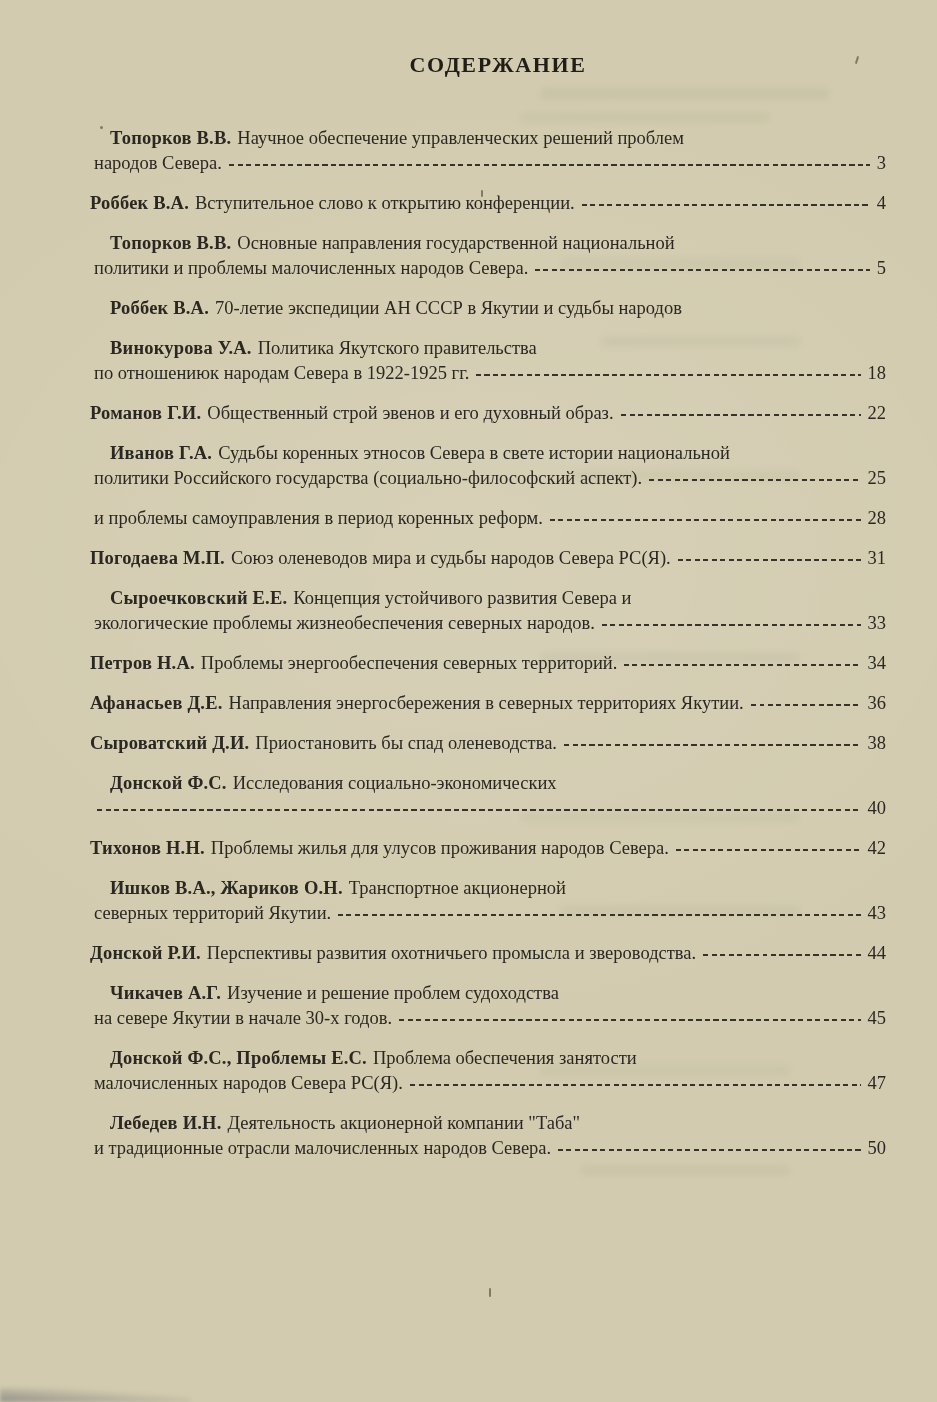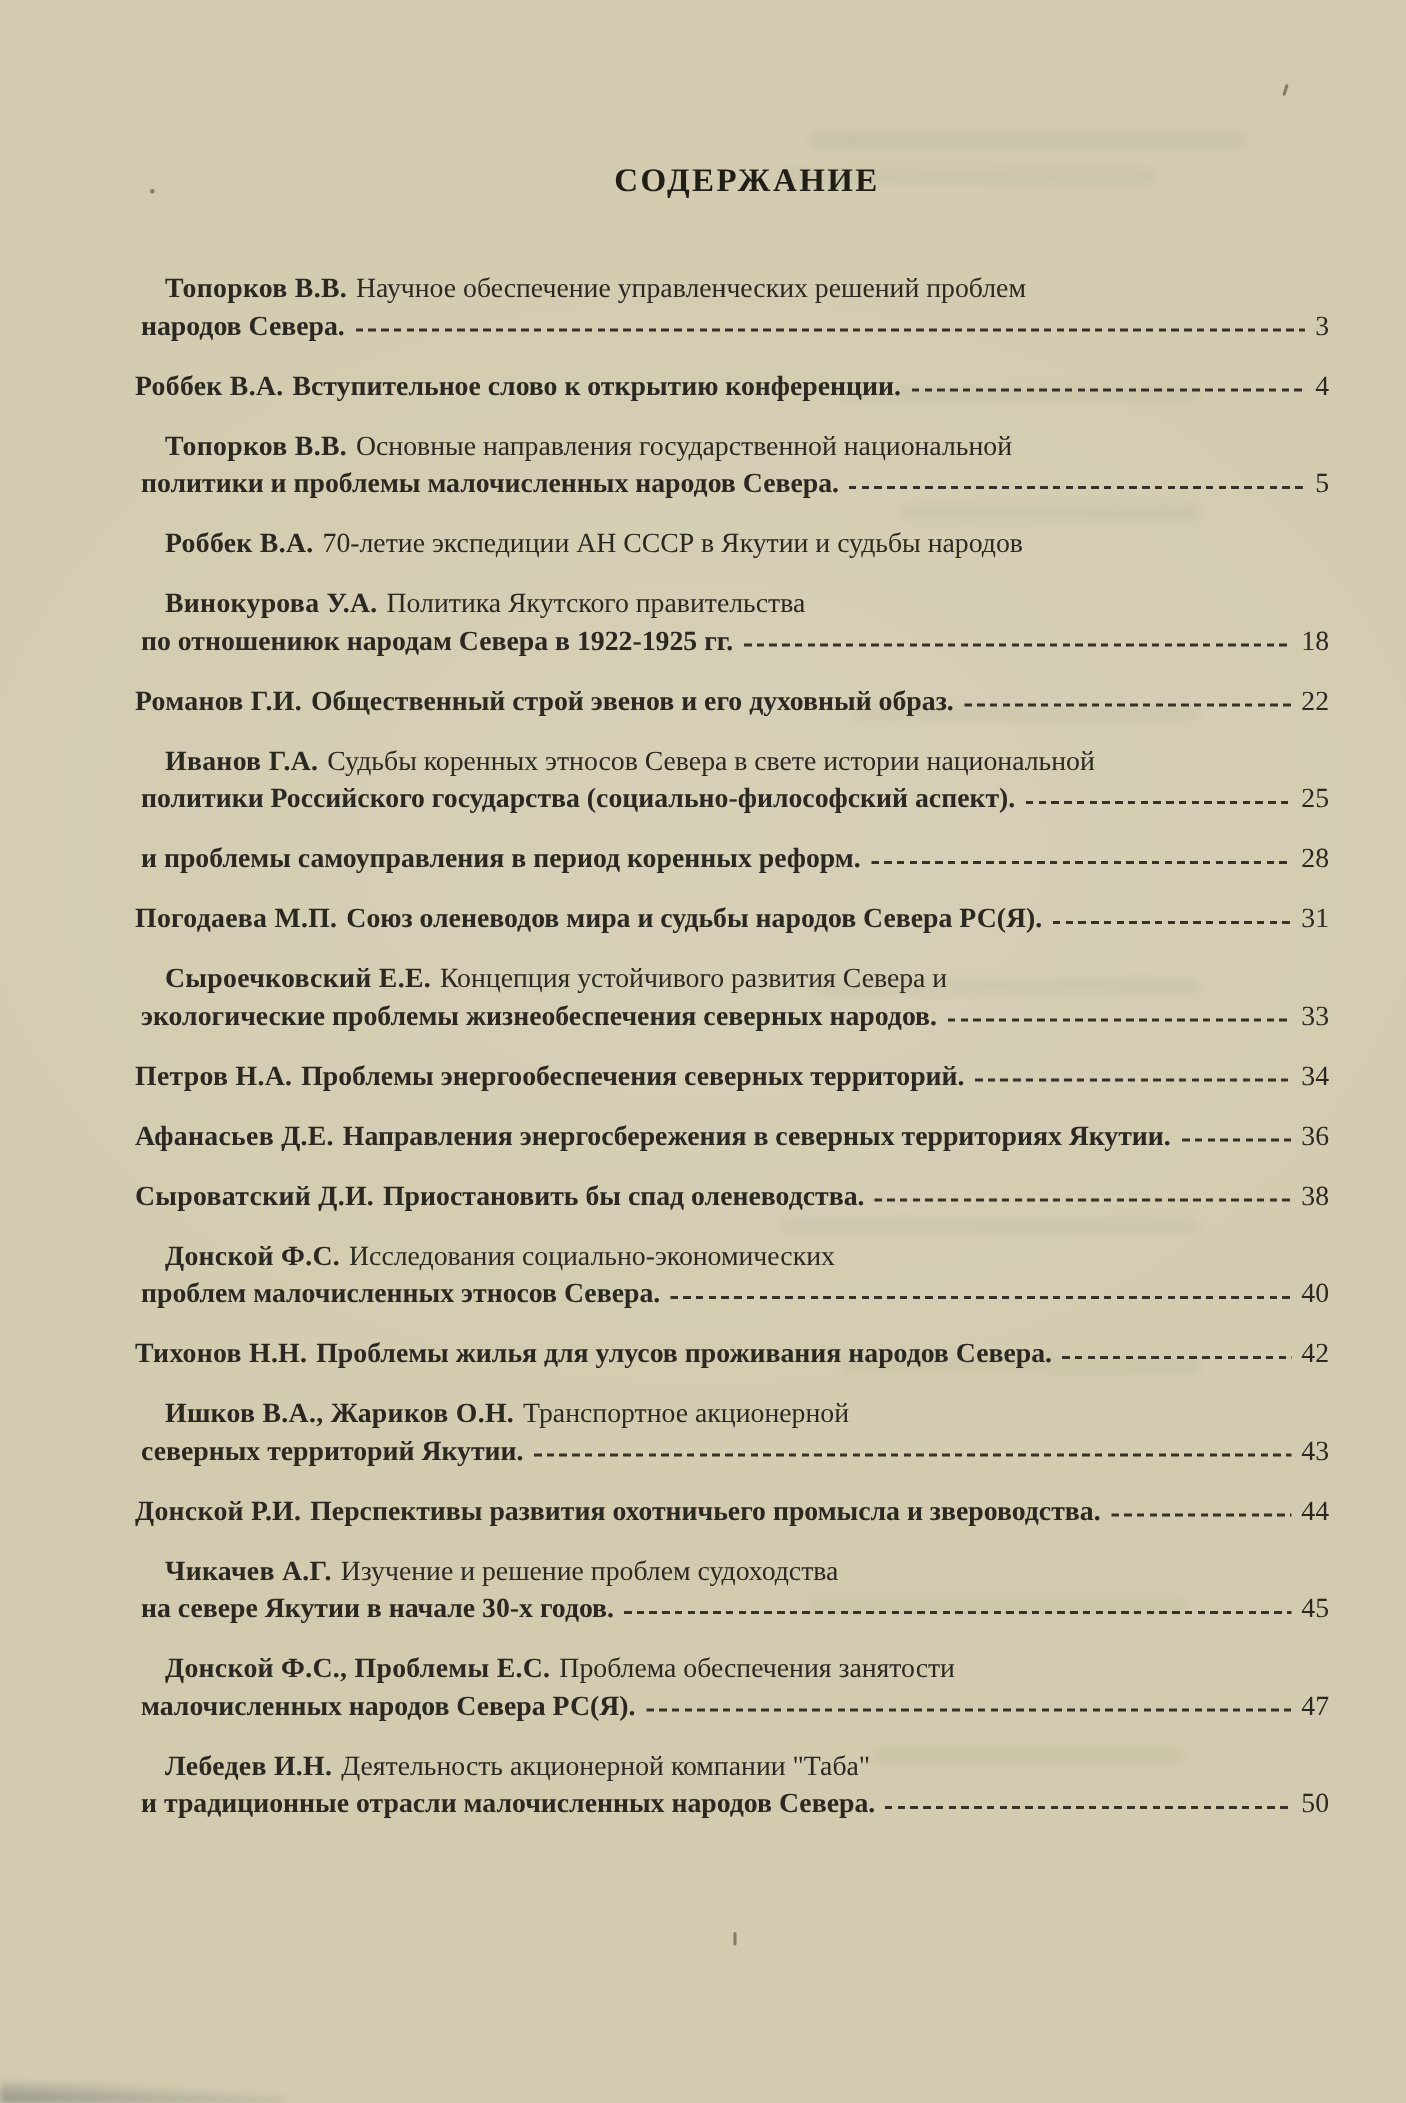--- a/index.html
+++ b/index.html
@@ -35,34 +35,34 @@
   }
   .corner-smudge{
     position:absolute;left:0;bottom:0;width:190px;height:14px;
     background:linear-gradient(to top right, rgba(70,75,90,0.45), rgba(0,0,0,0) 70%);
     filter:blur(2px);
   }
   .content{
     position:absolute;left:90px;top:0;width:796px;
   }
   h1.title{
-    margin:107px 0 48px 0;
+    margin:52px 0 48px 0;
     font-size:22px;font-weight:700;
     letter-spacing:1.6px;
     text-align:center;
     transform:translateX(10px);
     color:#211e18;
   }
   .toc{display:block;}
   .entry{margin:0 0 15px 0;font-size:18.5px;line-height:25px;}
   .entry .author{font-weight:700;margin-right:6px;letter-spacing:0.2px;}
   .line.first{white-space:nowrap;margin-left:20px;}
   .line.last{display:flex;align-items:center;}
   .line.last .cont{padding-left:4px;}
-  .line.last .text,.line.last .cont,.line.last .author{white-space:nowrap;flex:0 0 auto;font-weight:bold;}
+  .line.last .text,.line.last .cont,.line.last .author{white-space:nowrap;flex:0 0 auto;}
   .leader{
     flex:1 1 auto;min-width:16px;height:2px;
     margin:0 7px 0 7px;
     transform:translateY(1px);
     background:repeating-linear-gradient(90deg,#37332a 0 5px,rgba(0,0,0,0) 5px 8.5px);
   }
   .page-num{flex:0 0 auto;white-space:nowrap;}
 </style>
 </head>
 <body>
@@ -182,21 +182,20 @@
           <div class="line last">
             <span class="author">Сыроватский Д.И.</span>
             <span class="text">Приостановить бы спад оленеводства.</span>
             <span class="leader"></span>
             <span class="page-num">38</span>
           </div>
         </div>
         <div class="entry">
           <div class="line first"><span class="author">Донской Ф.С.</span><span class="text">Исследования социально-экономических</span></div>
           <div class="line last">
-            <span class="cont">проблем малочисленных этносов Севера.</span>
             <span class="leader"></span>
             <span class="page-num">40</span>
           </div>
         </div>
         <div class="entry">
           <div class="line last">
             <span class="author">Тихонов Н.Н.</span>
             <span class="text">Проблемы жилья для улусов проживания народов Севера.</span>
             <span class="leader"></span>
             <span class="page-num">42</span>

